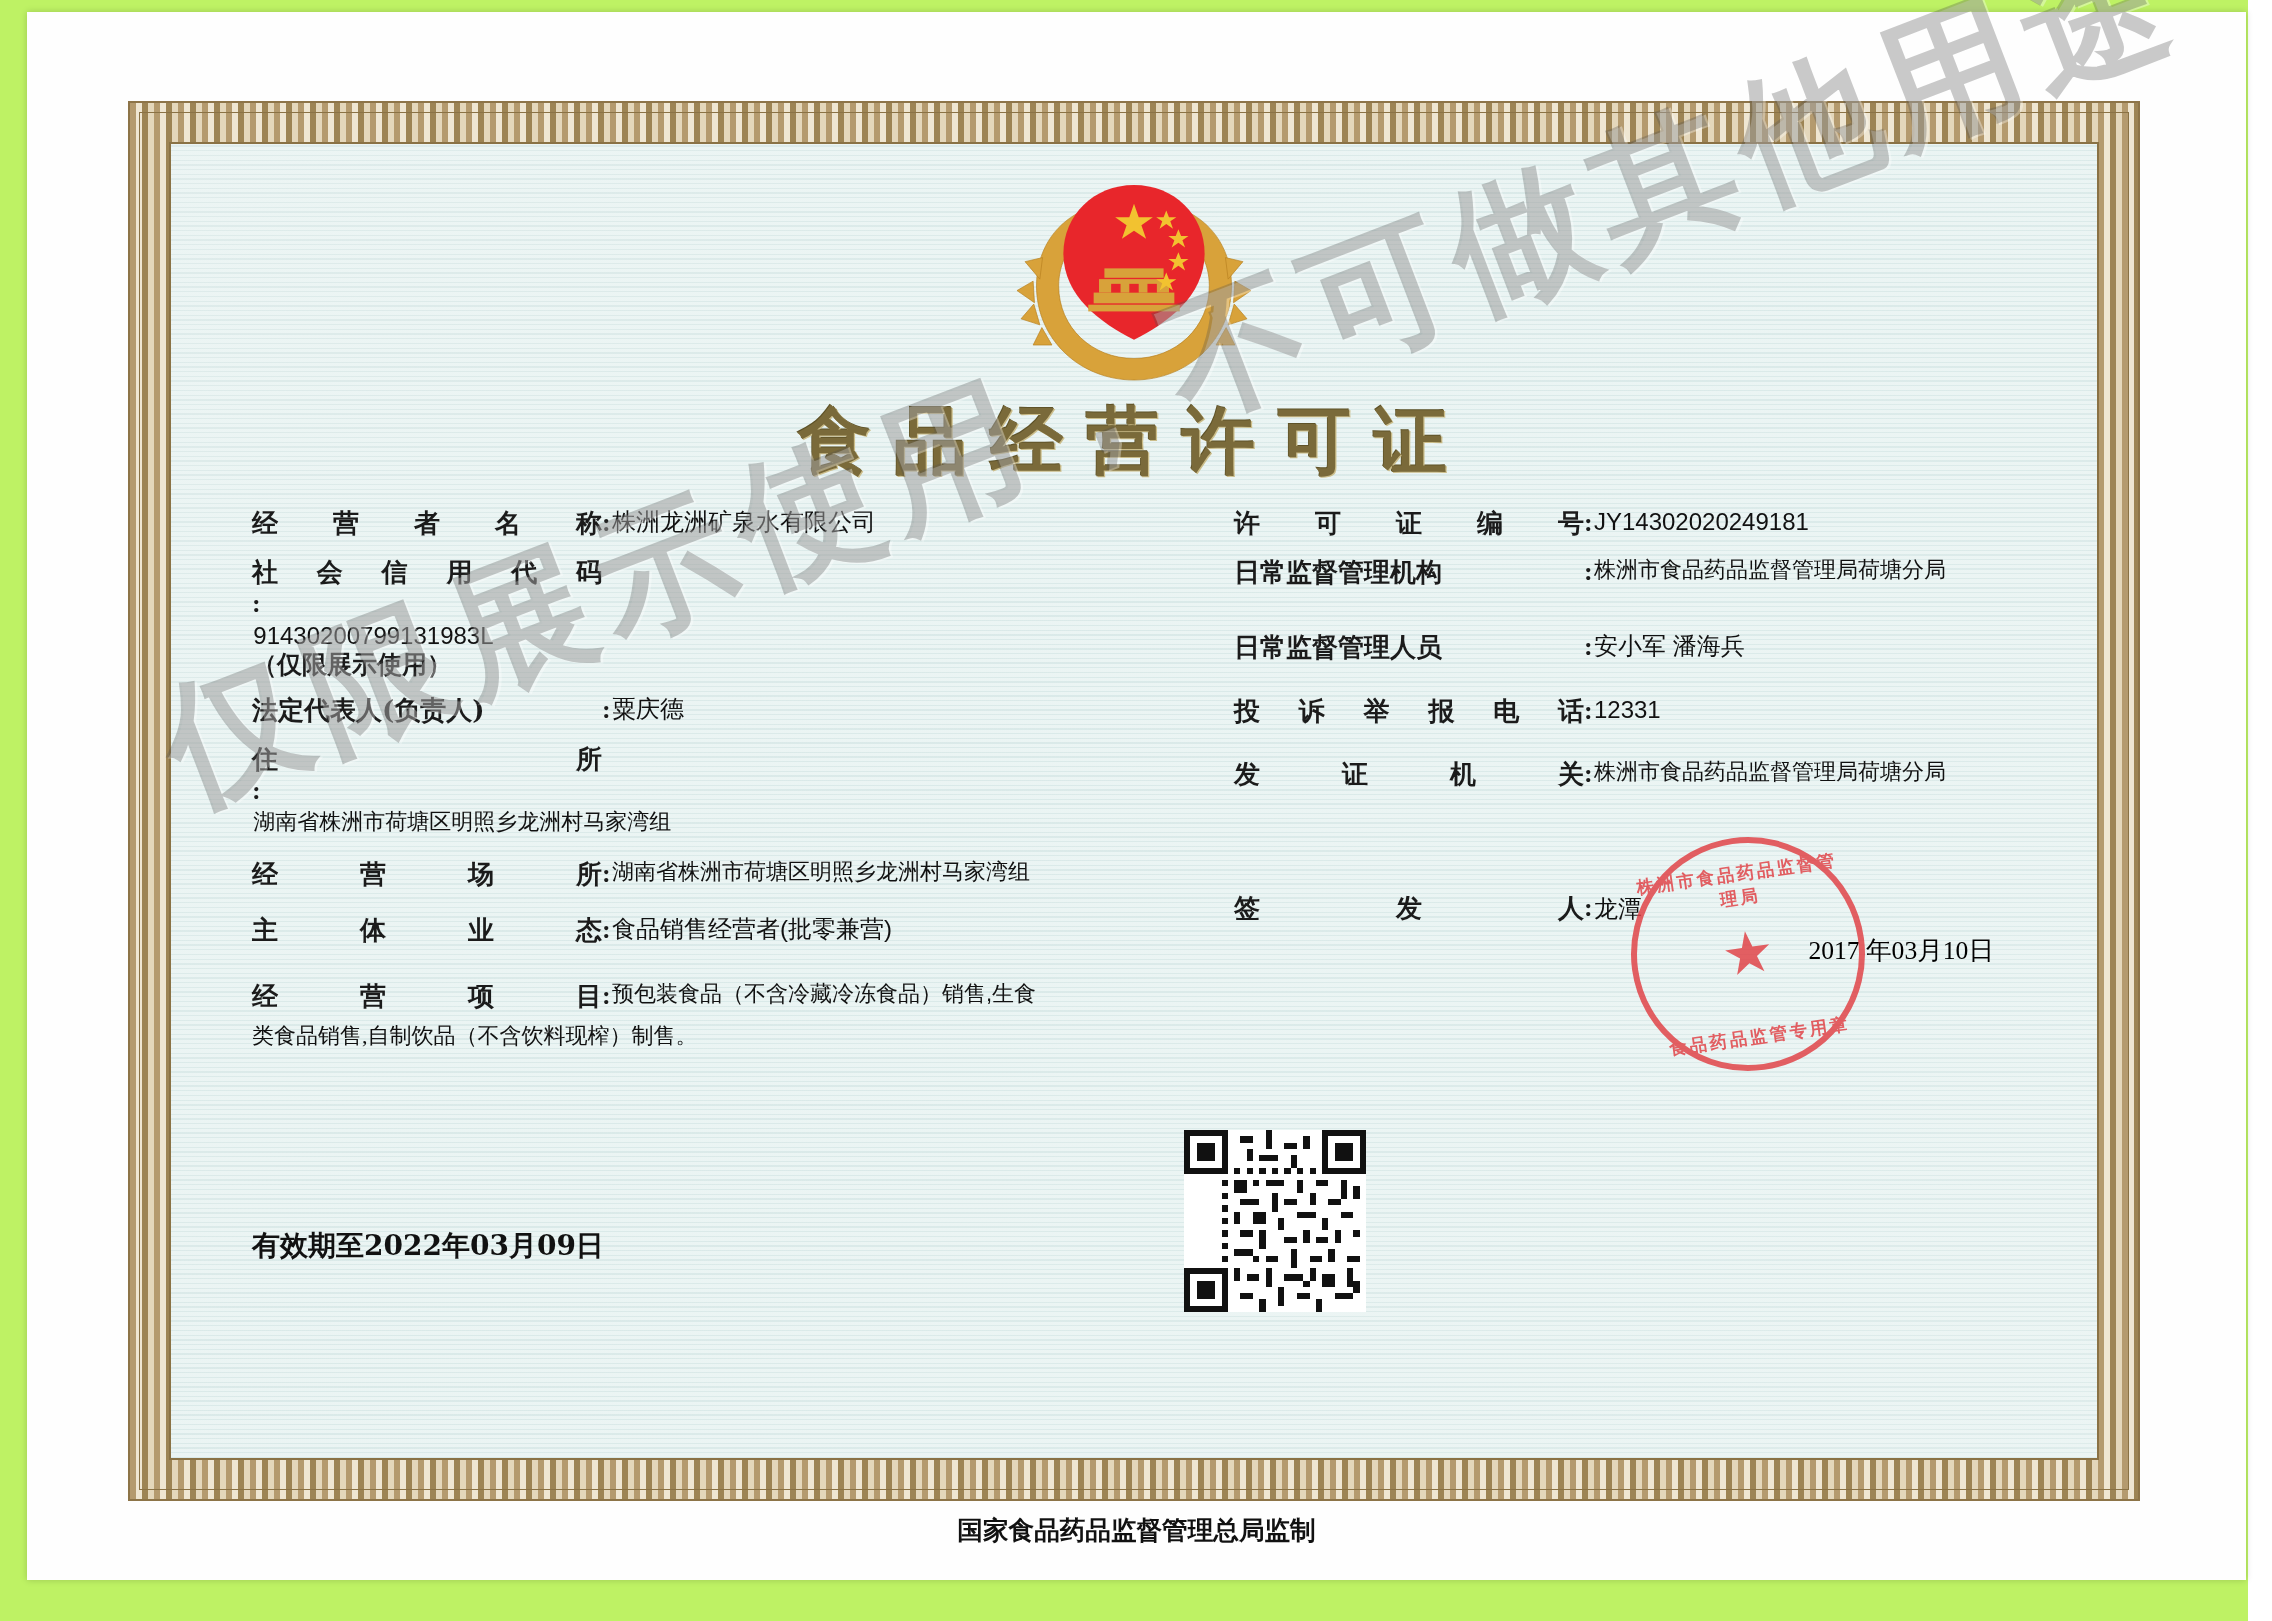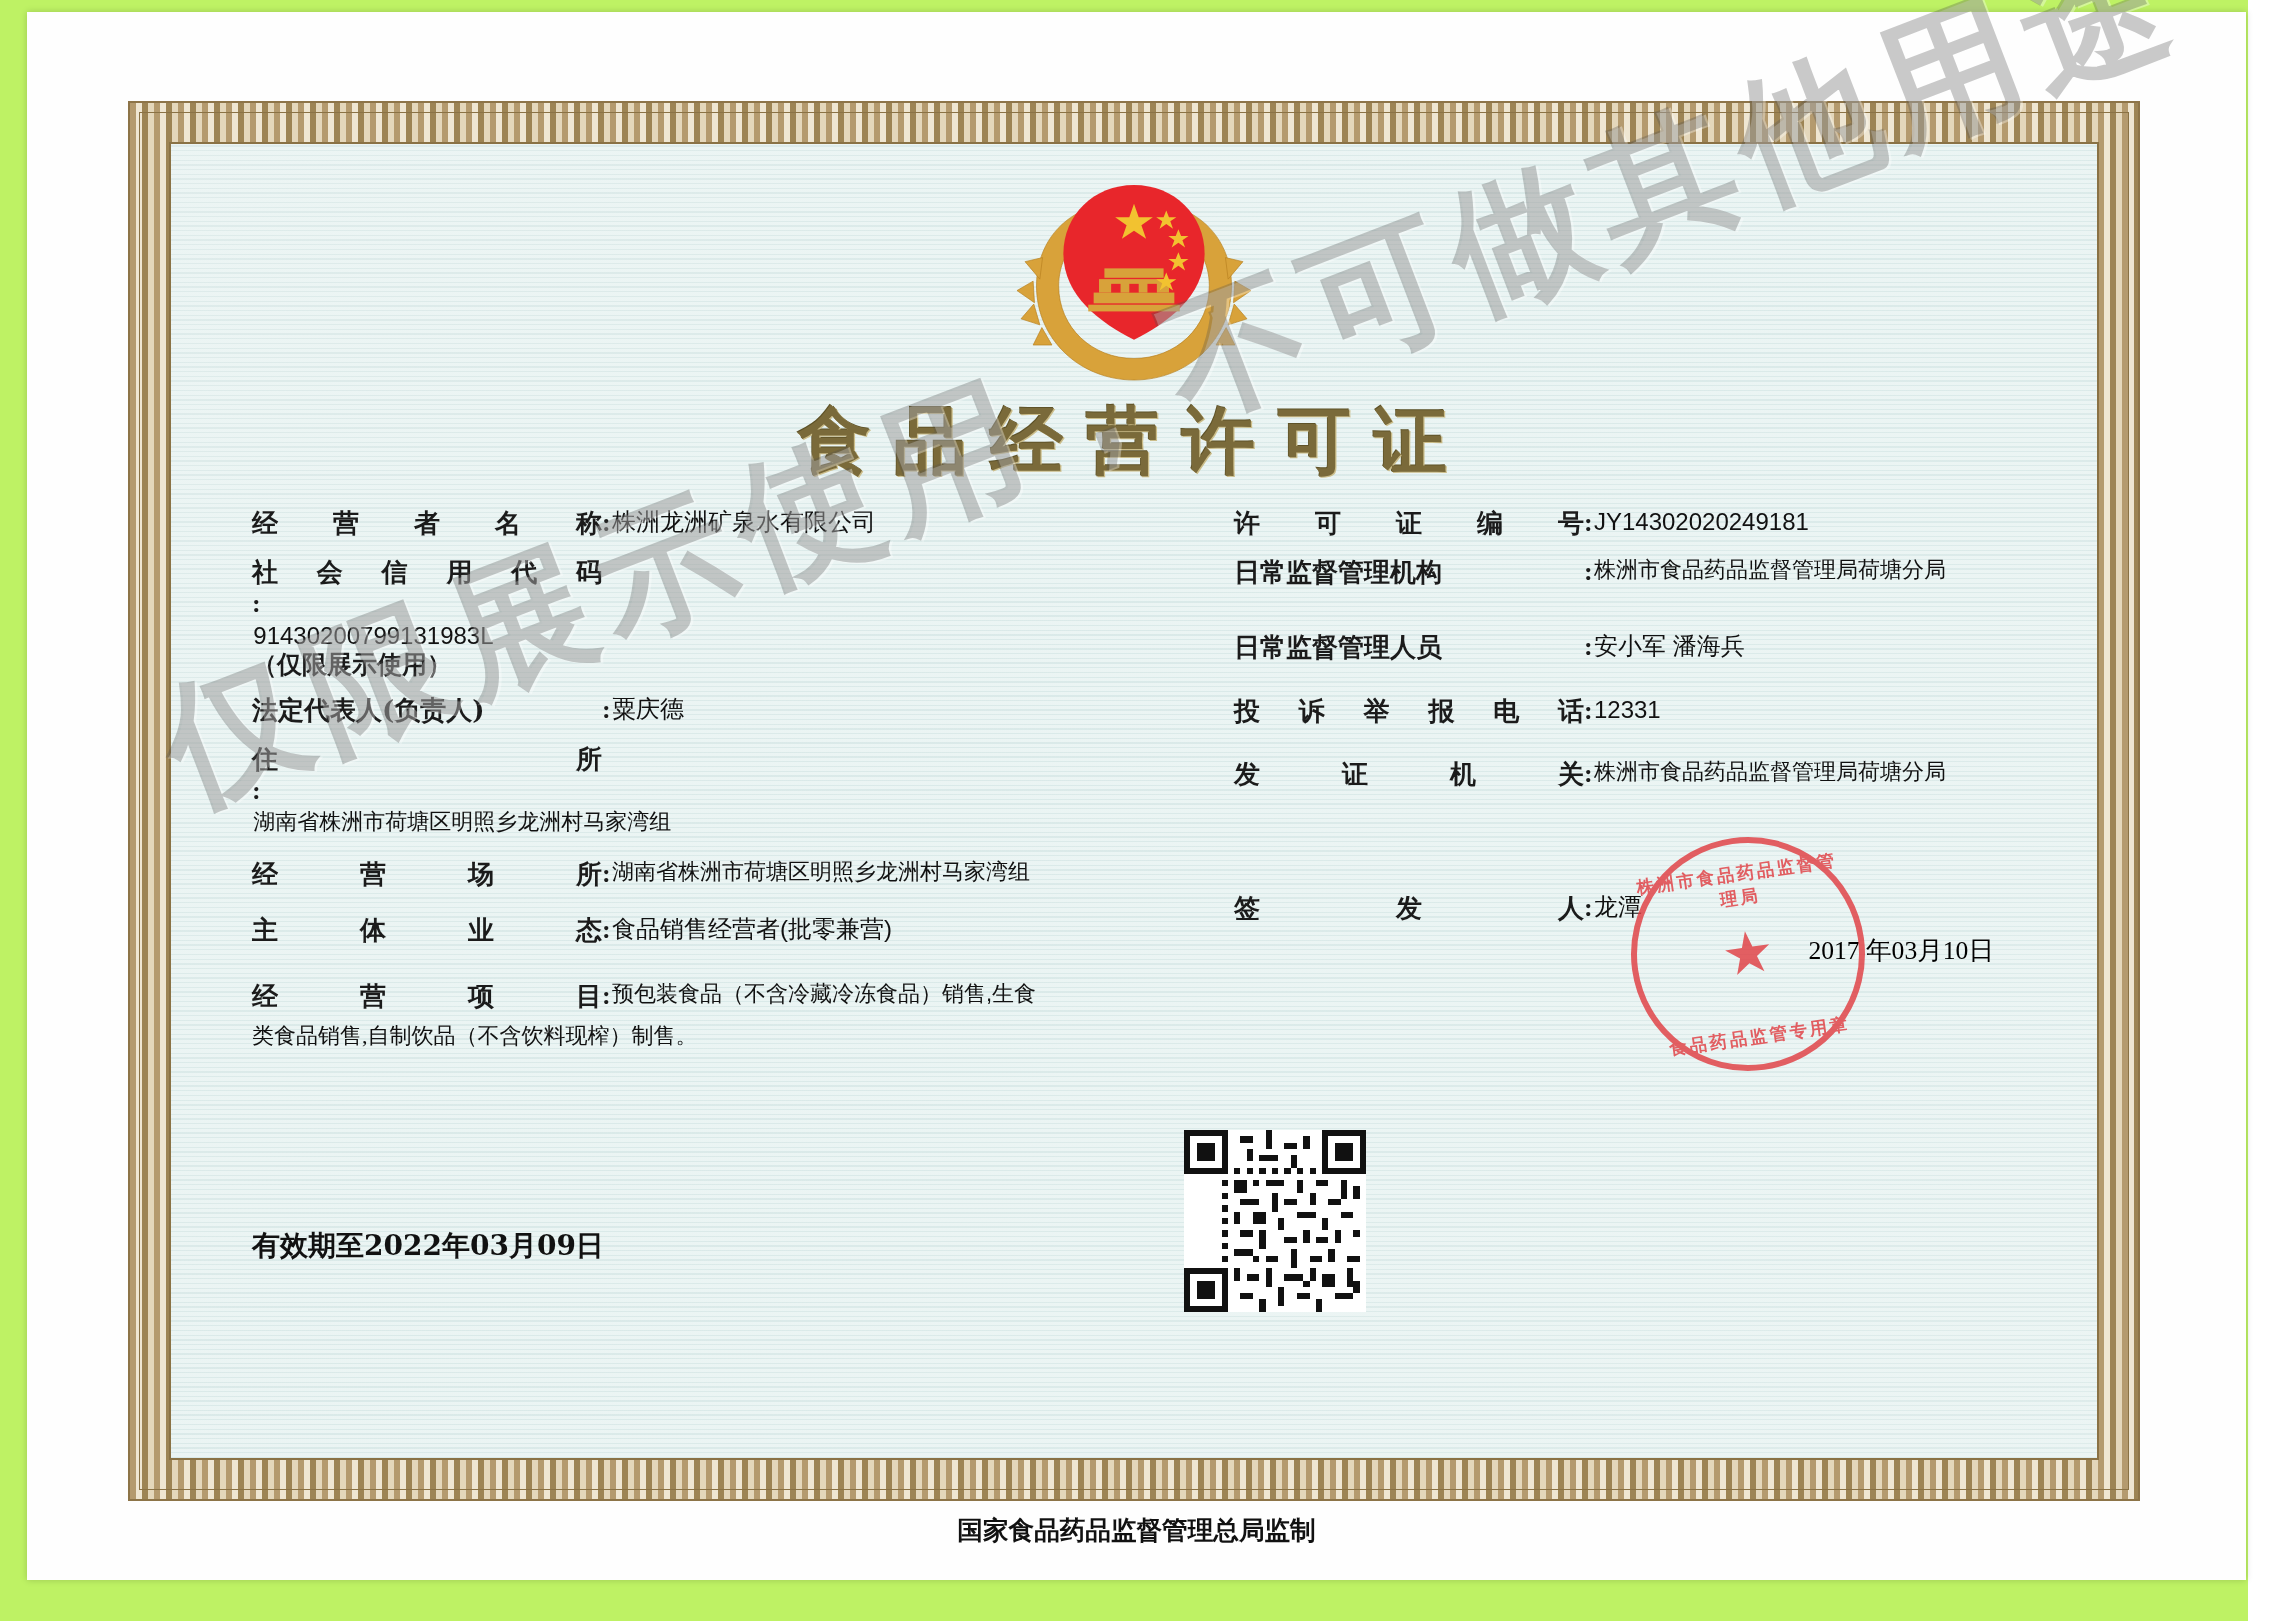--- a/index.html
+++ b/index.html
@@ -393,21 +393,21 @@
             <span class="colon">:</span>
             <span class="val">12331</span>
           </div>
 
           <div class="row" style="margin-bottom:101px;">
             <span class="lbl spread w-r5">发证机关</span>
             <span class="colon">:</span>
             <span class="val small">株洲市食品药品监督管理局荷塘分局</span>
           </div>
 
-          <div class="row" style="margin-bottom:9.4px;">
+          <div class="row" style="margin-bottom:9.4px;align-items:flex-end;">
             <span class="lbl spread w-r6">签发人</span>
             <span class="colon">:</span>
             <span class="val">龙潭</span>
           </div>
 
           <div style="text-align:right; padding-right:108px; font-size:25.6px;">2017 年03月10日</div>
         </div>
       </div>
 
       <div class="seal">

